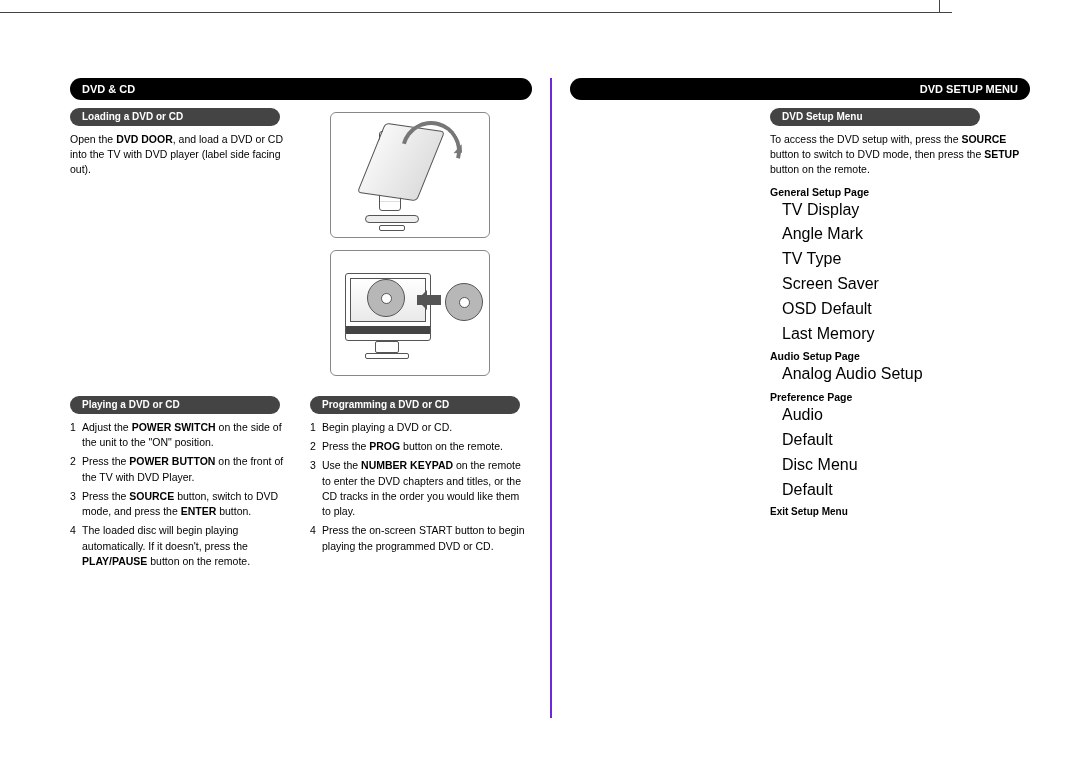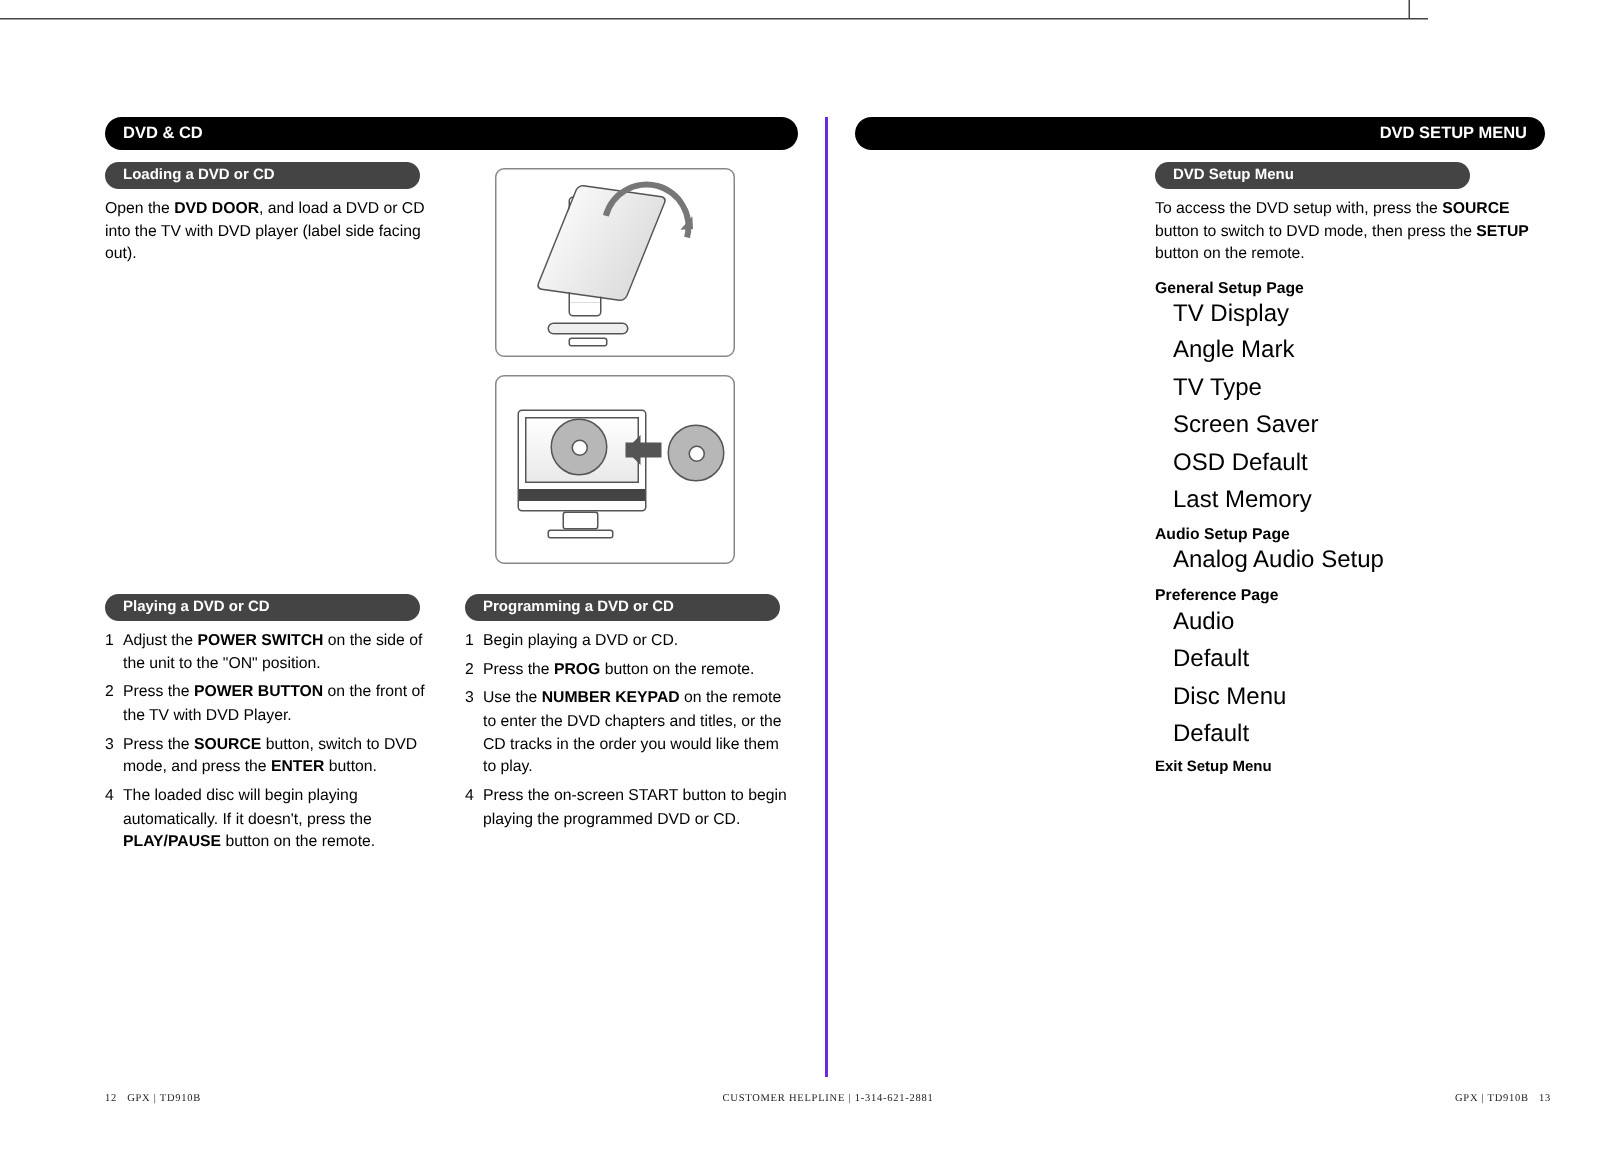--- a/index.html
+++ b/index.html
@@ -334,22 +334,13 @@
               <div>Default</div>
             </div>
             <div class="bold" style="font-size: 10px; margin-top: 4px;">Exit Setup Menu</div>
             <div class="indent-list"></div>
           </div>
       </div>
     </div>
 
   </div>
 
-  <div class="footer">
-    <div class="fpage">
-      <span>12</span>&nbsp;&nbsp;&nbsp;<span>GPX | TD910B</span>
-    </div>
-    <div class="fctr">CUSTOMER HELPLINE | 1-314-621-2881</div>
-    <div class="fpage2">
-      <span>GPX | TD910B</span>&nbsp;&nbsp;&nbsp;<span>13</span>
-    </div>
-  </div>
 </div>
 
 </body></html>

